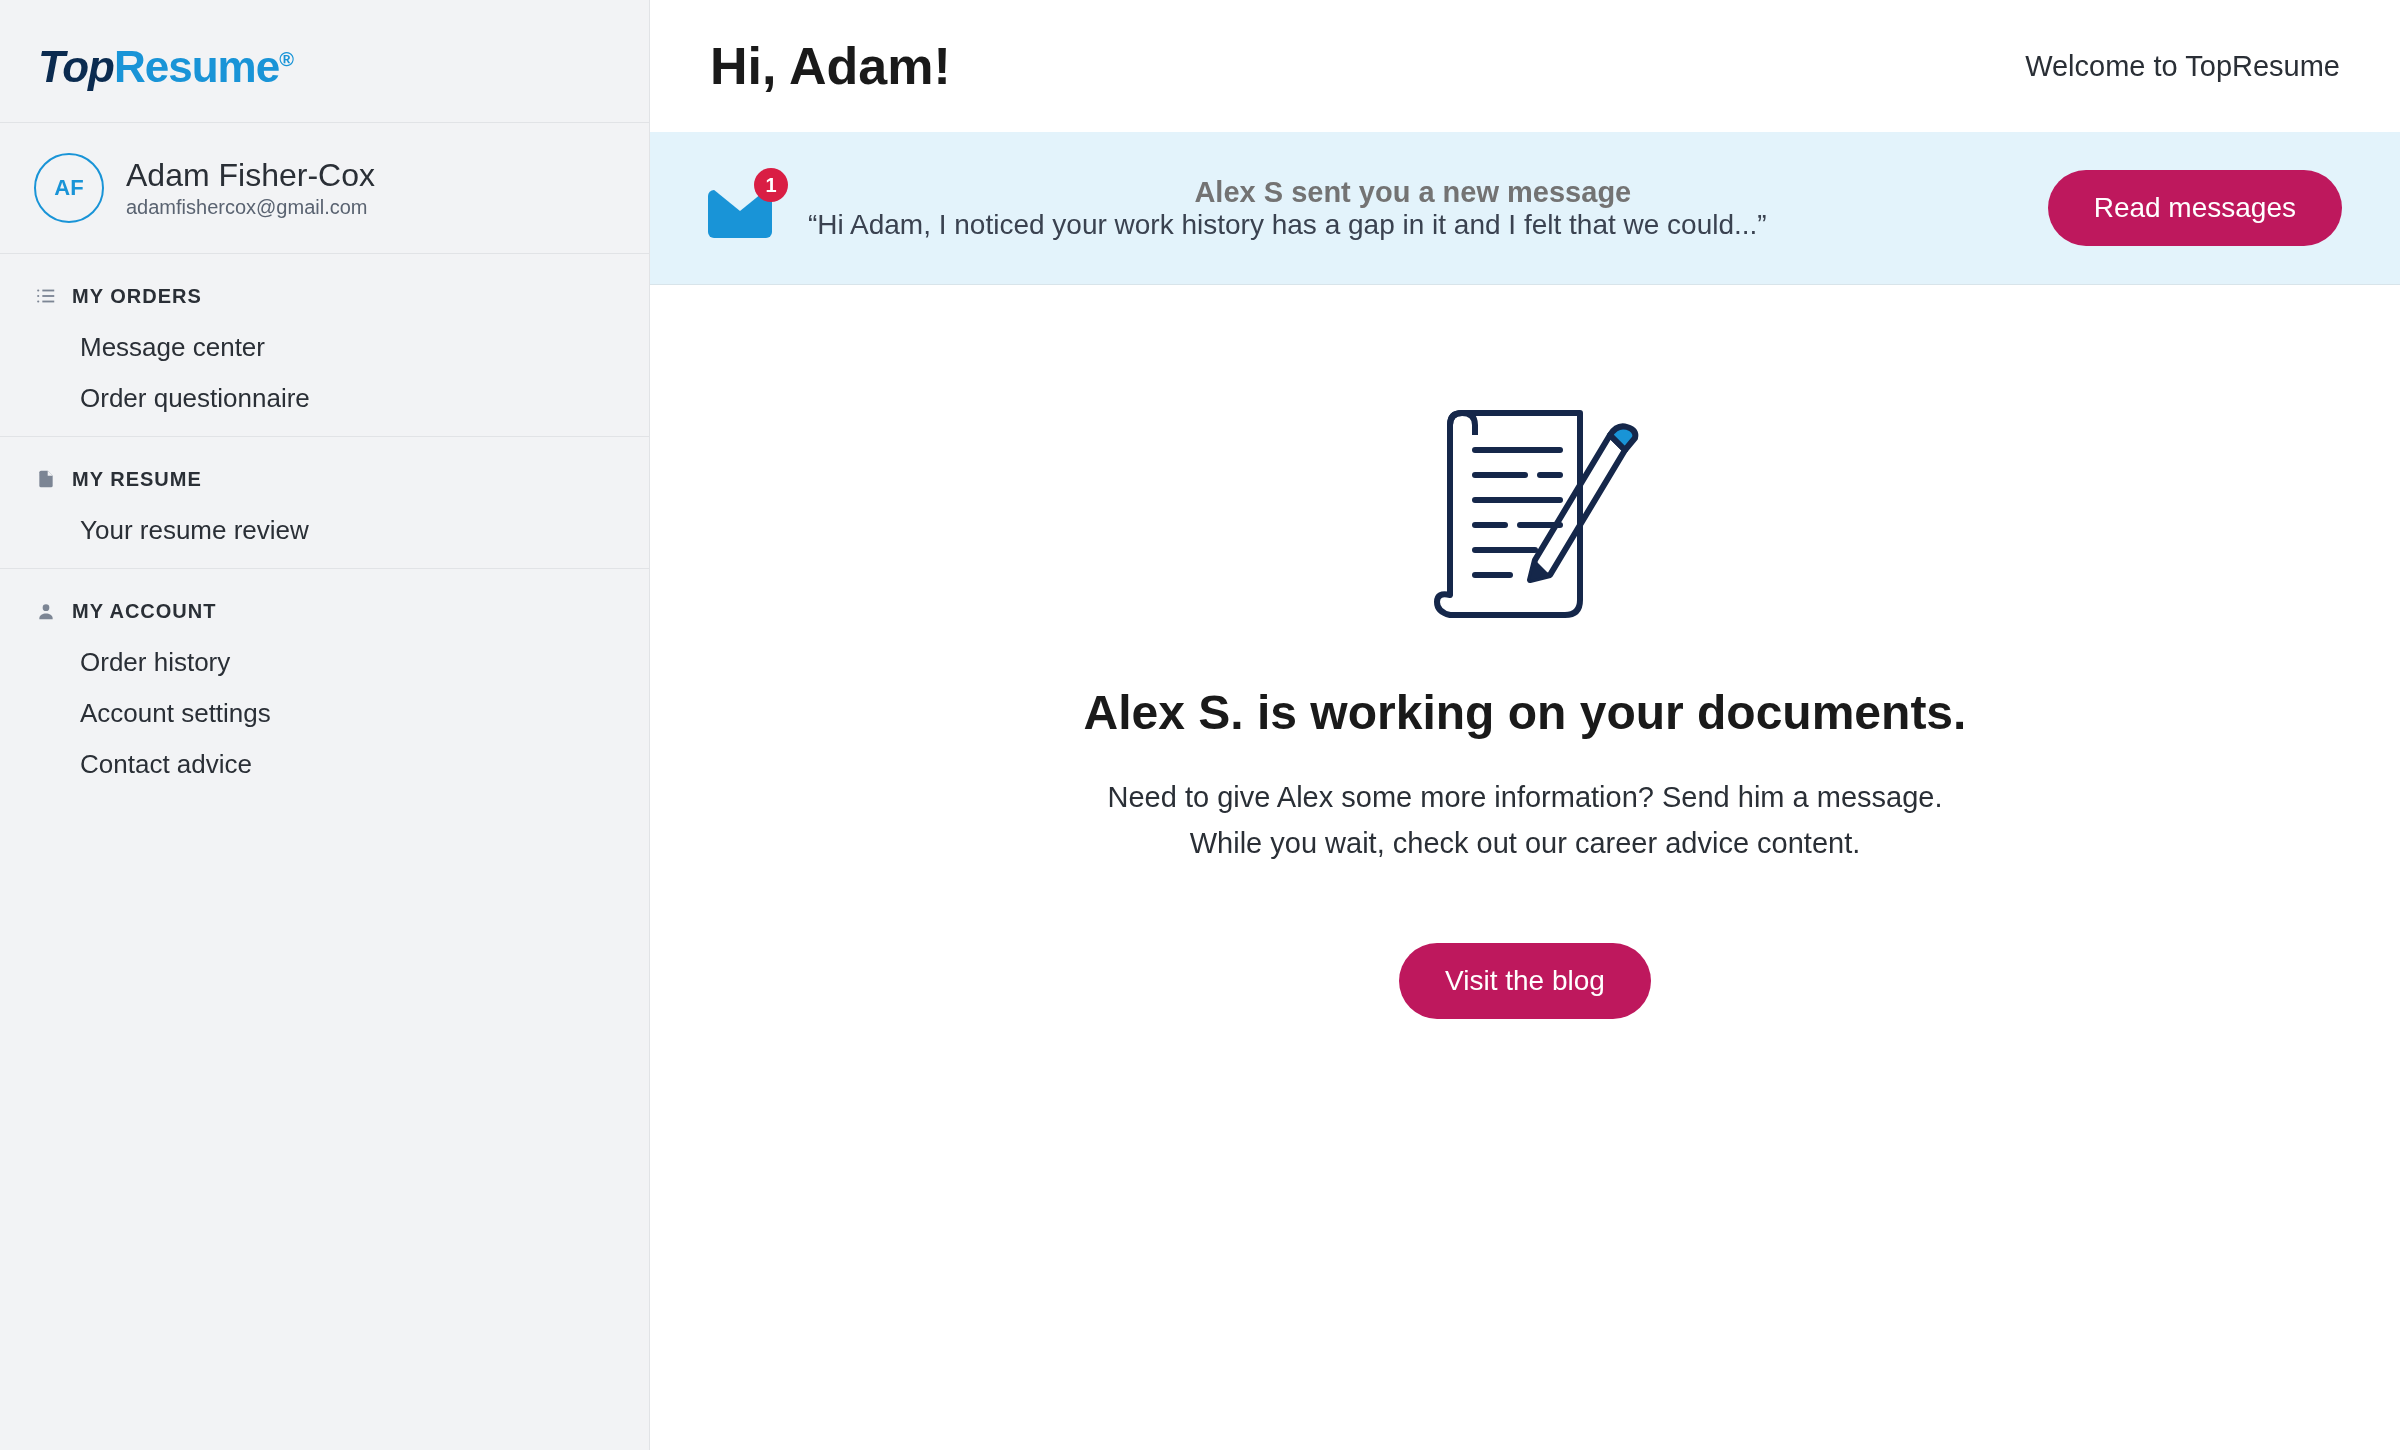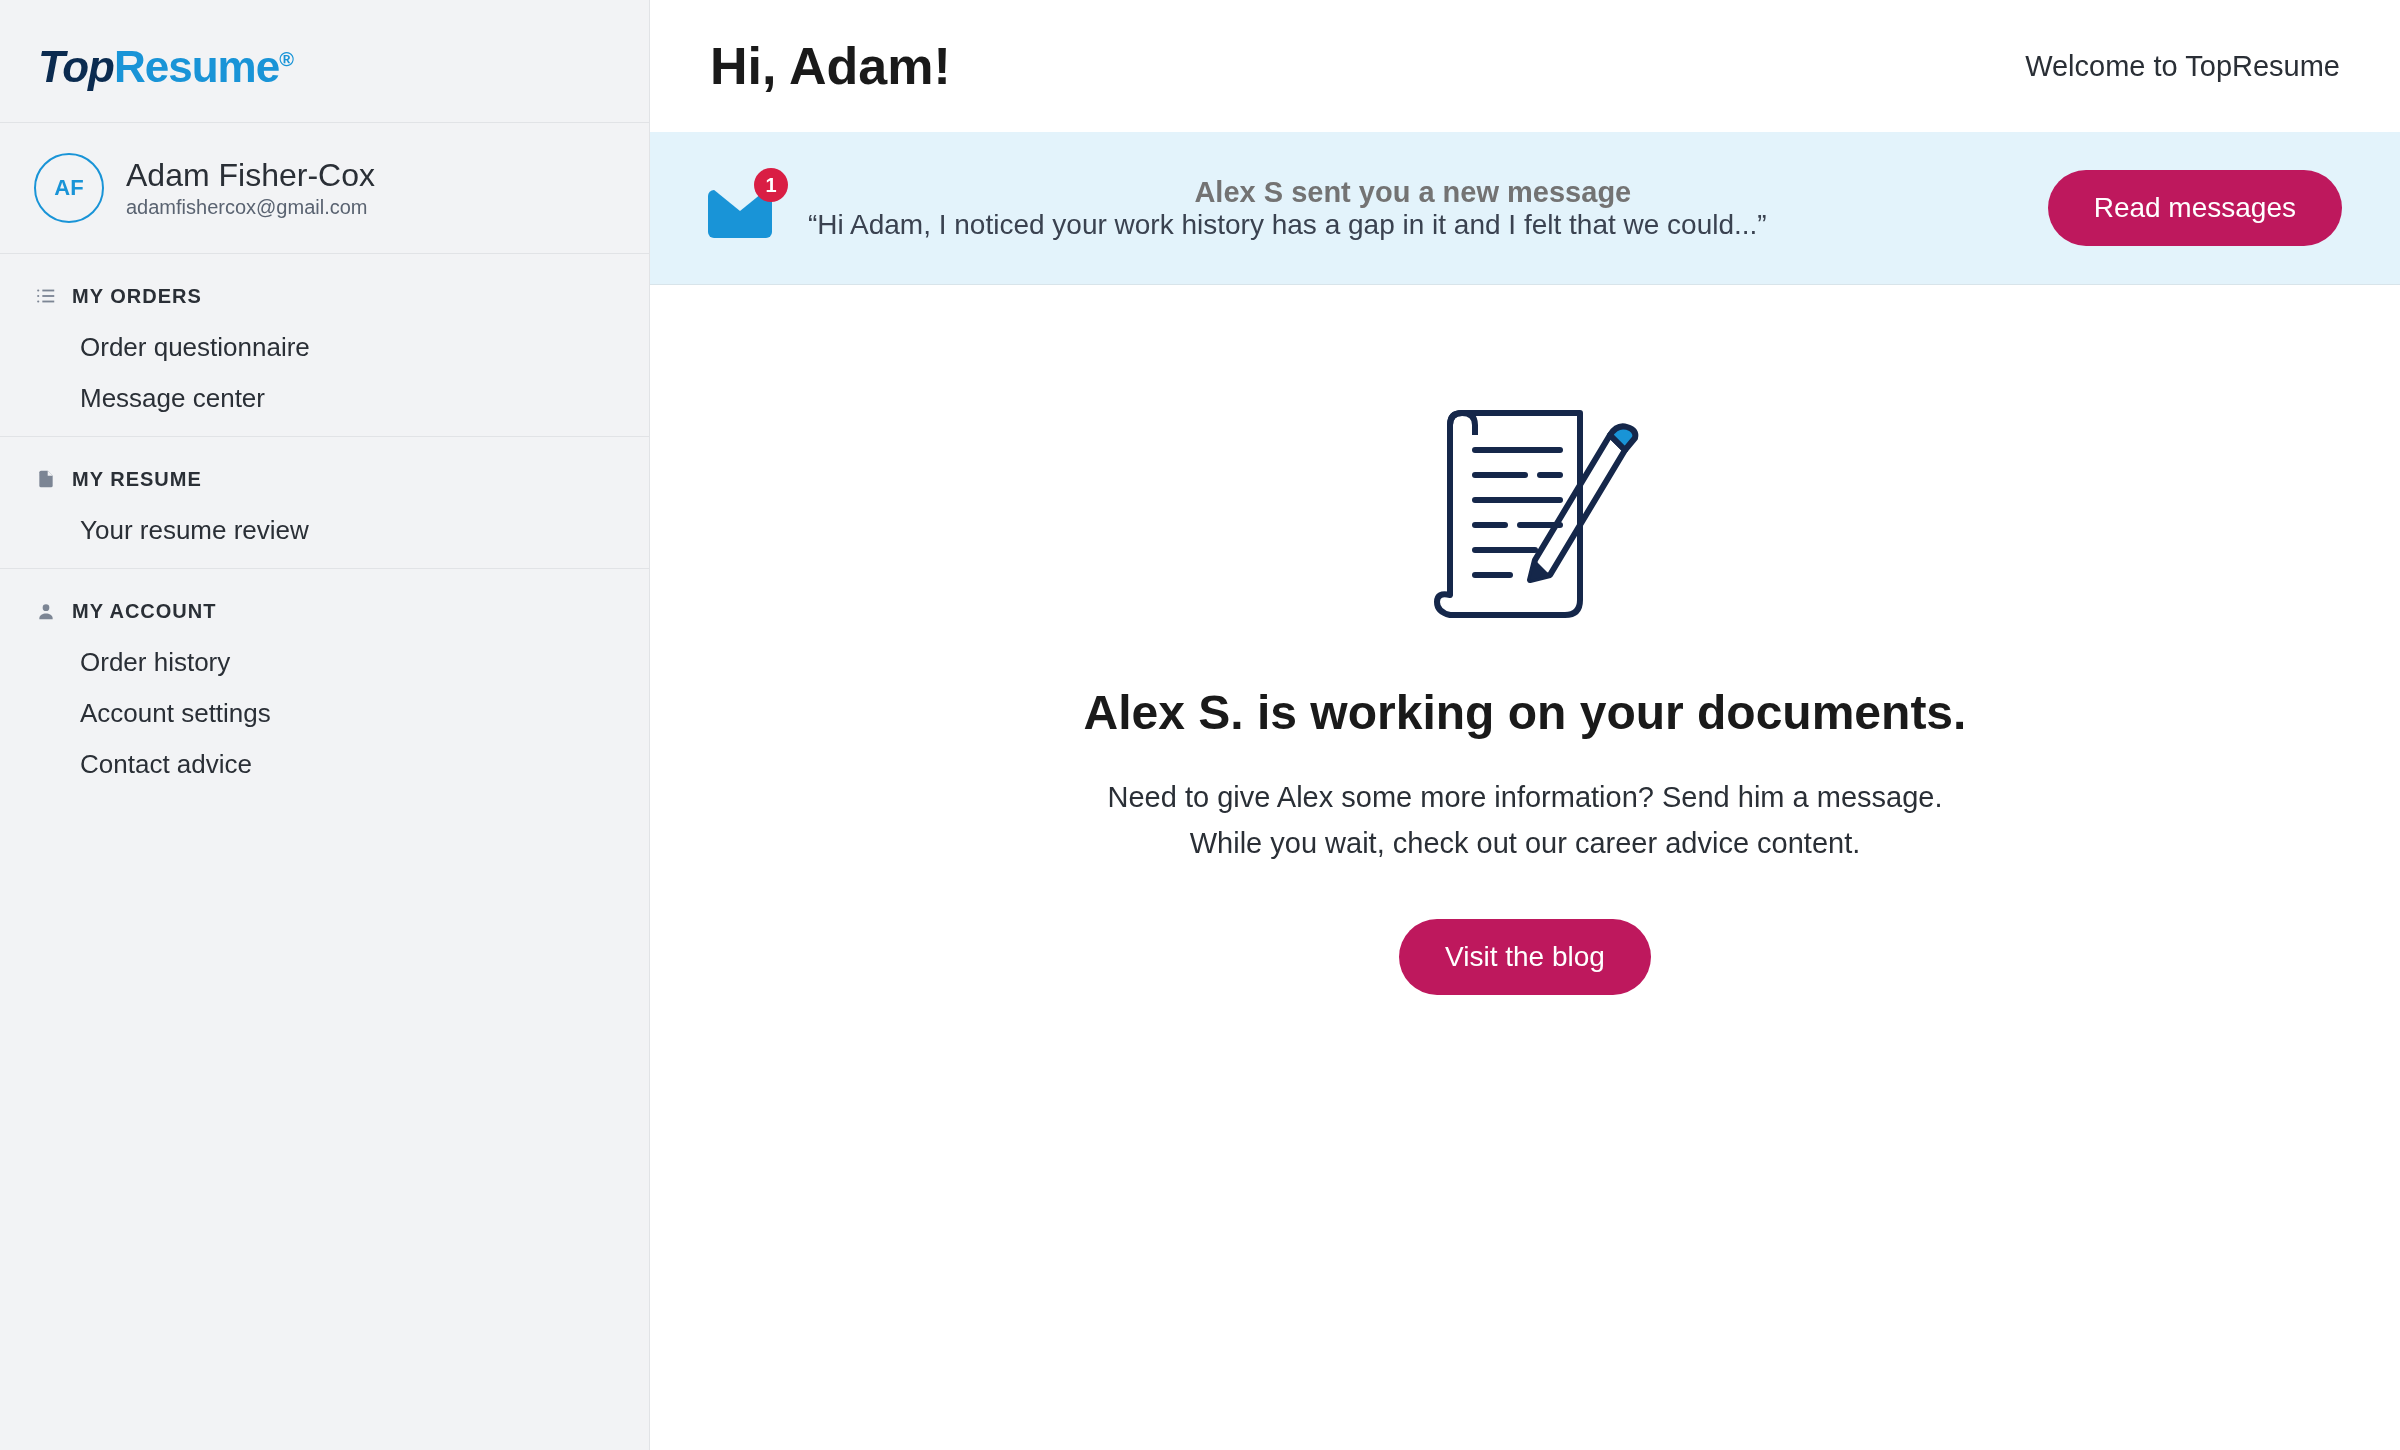--- a/index.html
+++ b/index.html
@@ -28,21 +28,21 @@
 .env { width: 64px; height: 48px; background: #1994d7; border-radius: 6px; position: absolute; bottom: 0; left: 0; }
 .env-flap { position: absolute; top: 7px; left: 0; width: 0; height: 0; border-left: 32px solid transparent; border-right: 32px solid transparent; border-top: 26px solid #e3f3fb; }
 .env-badge { position: absolute; top: -10px; right: -10px; width: 34px; height: 34px; background: #d91e44; border-radius: 50%; color: #fff; font-size: 20px; font-weight: 700; display: flex; align-items: center; justify-content: center; }
 .banner-text { flex: 1; }
 .banner-title { font-size: 29px; font-weight: 700; color: #737373; text-align: center; }
 .banner-sub { font-size: 28px; color: #3a4250; margin-top: 0; }
 .btn { background: #be185d; color: #fff; border: none; border-radius: 999px; padding: 22px 46px; font-size: 28px; font-weight: 500; cursor: pointer; }
 .empty { flex: 1; display: flex; flex-direction: column; align-items: center; padding-top: 120px; }
 .doc-illustration { width: 260px; height: 230px; margin-bottom: 50px; }
 .empty-title { font-size: 48px; font-weight: 700; color: #1a1a1a; margin-bottom: 34px; text-align: center; }
-.empty-sub { font-size: 29px; color: #2a2f36; text-align: center; line-height: 1.6; margin-bottom: 52px; }
+.empty-sub { font-size: 29px; color: #2a2f36; text-align: center; line-height: 1.6; margin-bottom: 76px; }
 </style>
 </head>
 <body>
 
 <aside class="sidebar">
   <div class="logo-wrap">
     <div class="logo">
       <span class="top">Top</span><span class="resume">Resume</span><span class="reg">®</span>
     </div>
   </div>
@@ -64,22 +64,22 @@
             <line x1="8" y1="6" x2="21" y2="6"></line>
             <line x1="8" y1="12" x2="21" y2="12"></line>
             <line x1="8" y1="18" x2="21" y2="18"></line>
             <circle cx="3.5" cy="6" r="1.2" fill="currentColor" stroke="none"></circle>
             <circle cx="3.5" cy="12" r="1.2" fill="currentColor" stroke="none"></circle>
             <circle cx="3.5" cy="18" r="1.2" fill="currentColor" stroke="none"></circle>
           </svg>
       </span>
       <span>My Orders</span>
     </div>
+    <div class="nav-item">Message center</div>
     <div class="nav-item">Order questionnaire</div>
-    <div class="nav-item">Message center</div>
   </div>
 
   <div class="nav-section">
     <div class="nav-head">
       <span class="icon">
         <svg viewBox="0 0 24 24" width="20" height="20" fill="currentColor">
             <path d="M14 2H6a2 2 0 0 0-2 2v16a2 2 0 0 0 2 2h12a2 2 0 0 0 2-2V8l-6-6z"></path>
             <path fill="#f2f3f5" d="M14 2v6h6"></path>
           </svg>
       </span>

